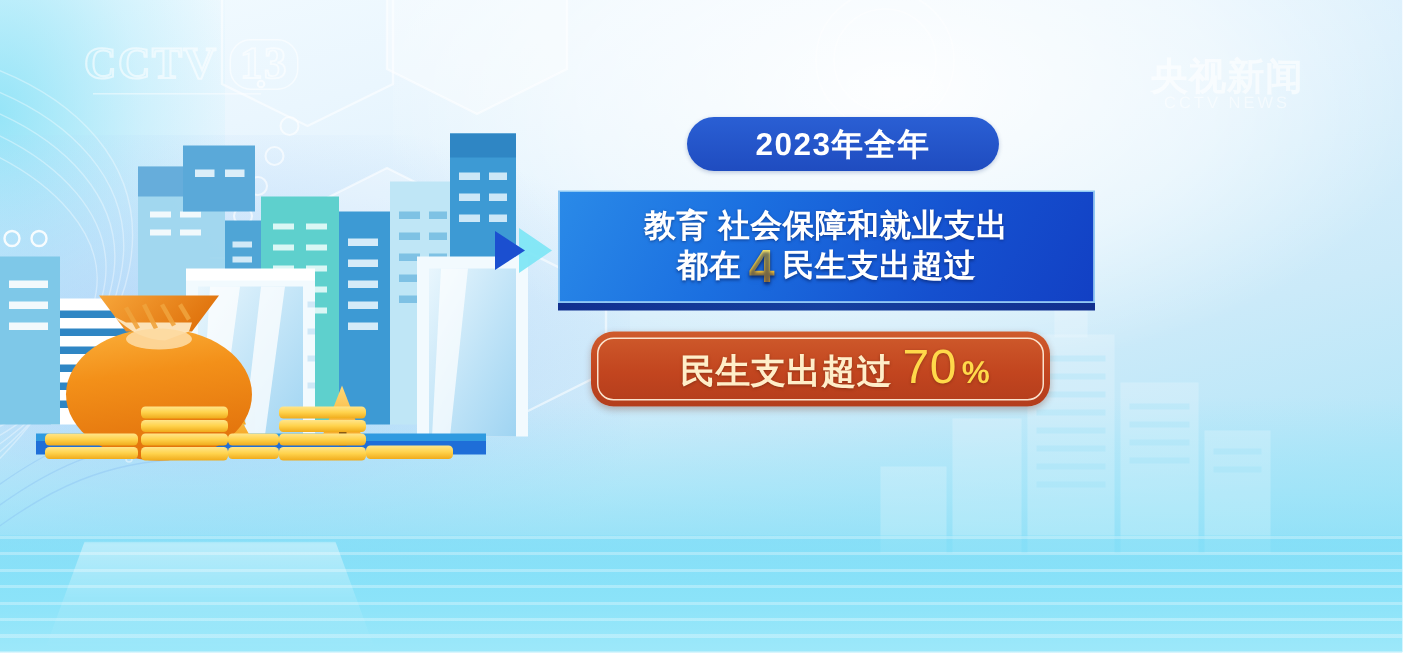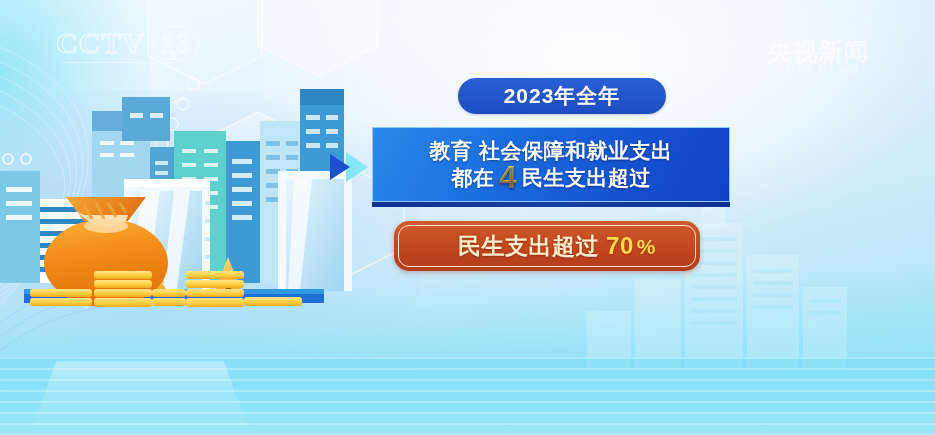--- a/index.html
+++ b/index.html
@@ -183,21 +183,21 @@
   }
   .pill-text {
     display: flex; align-items: baseline; gap: 1px;
     font-size: 23px; font-weight: bold;
     color: #ffeec9;
     letter-spacing: .5px;
     text-shadow: 0 1px 2px rgba(90,30,10,0.5);
     position: relative; z-index: 2;
   }
   .pill-num {
-    font-size: 24px; font-weight: bold; line-height: 30px;
+    font-size: 32px; font-weight: normal; line-height: 30px;
     color: #ffd94a;
     padding: 0 2px 0 6px;
     text-shadow: 0 1px 2px rgba(90,30,10,0.45);
   }
   .pill-pct {
     font-size: 21px; font-weight: bold;
     color: #ffd94a;
     text-shadow: 0 1px 2px rgba(90,30,10,0.45);
   }
 </style>

